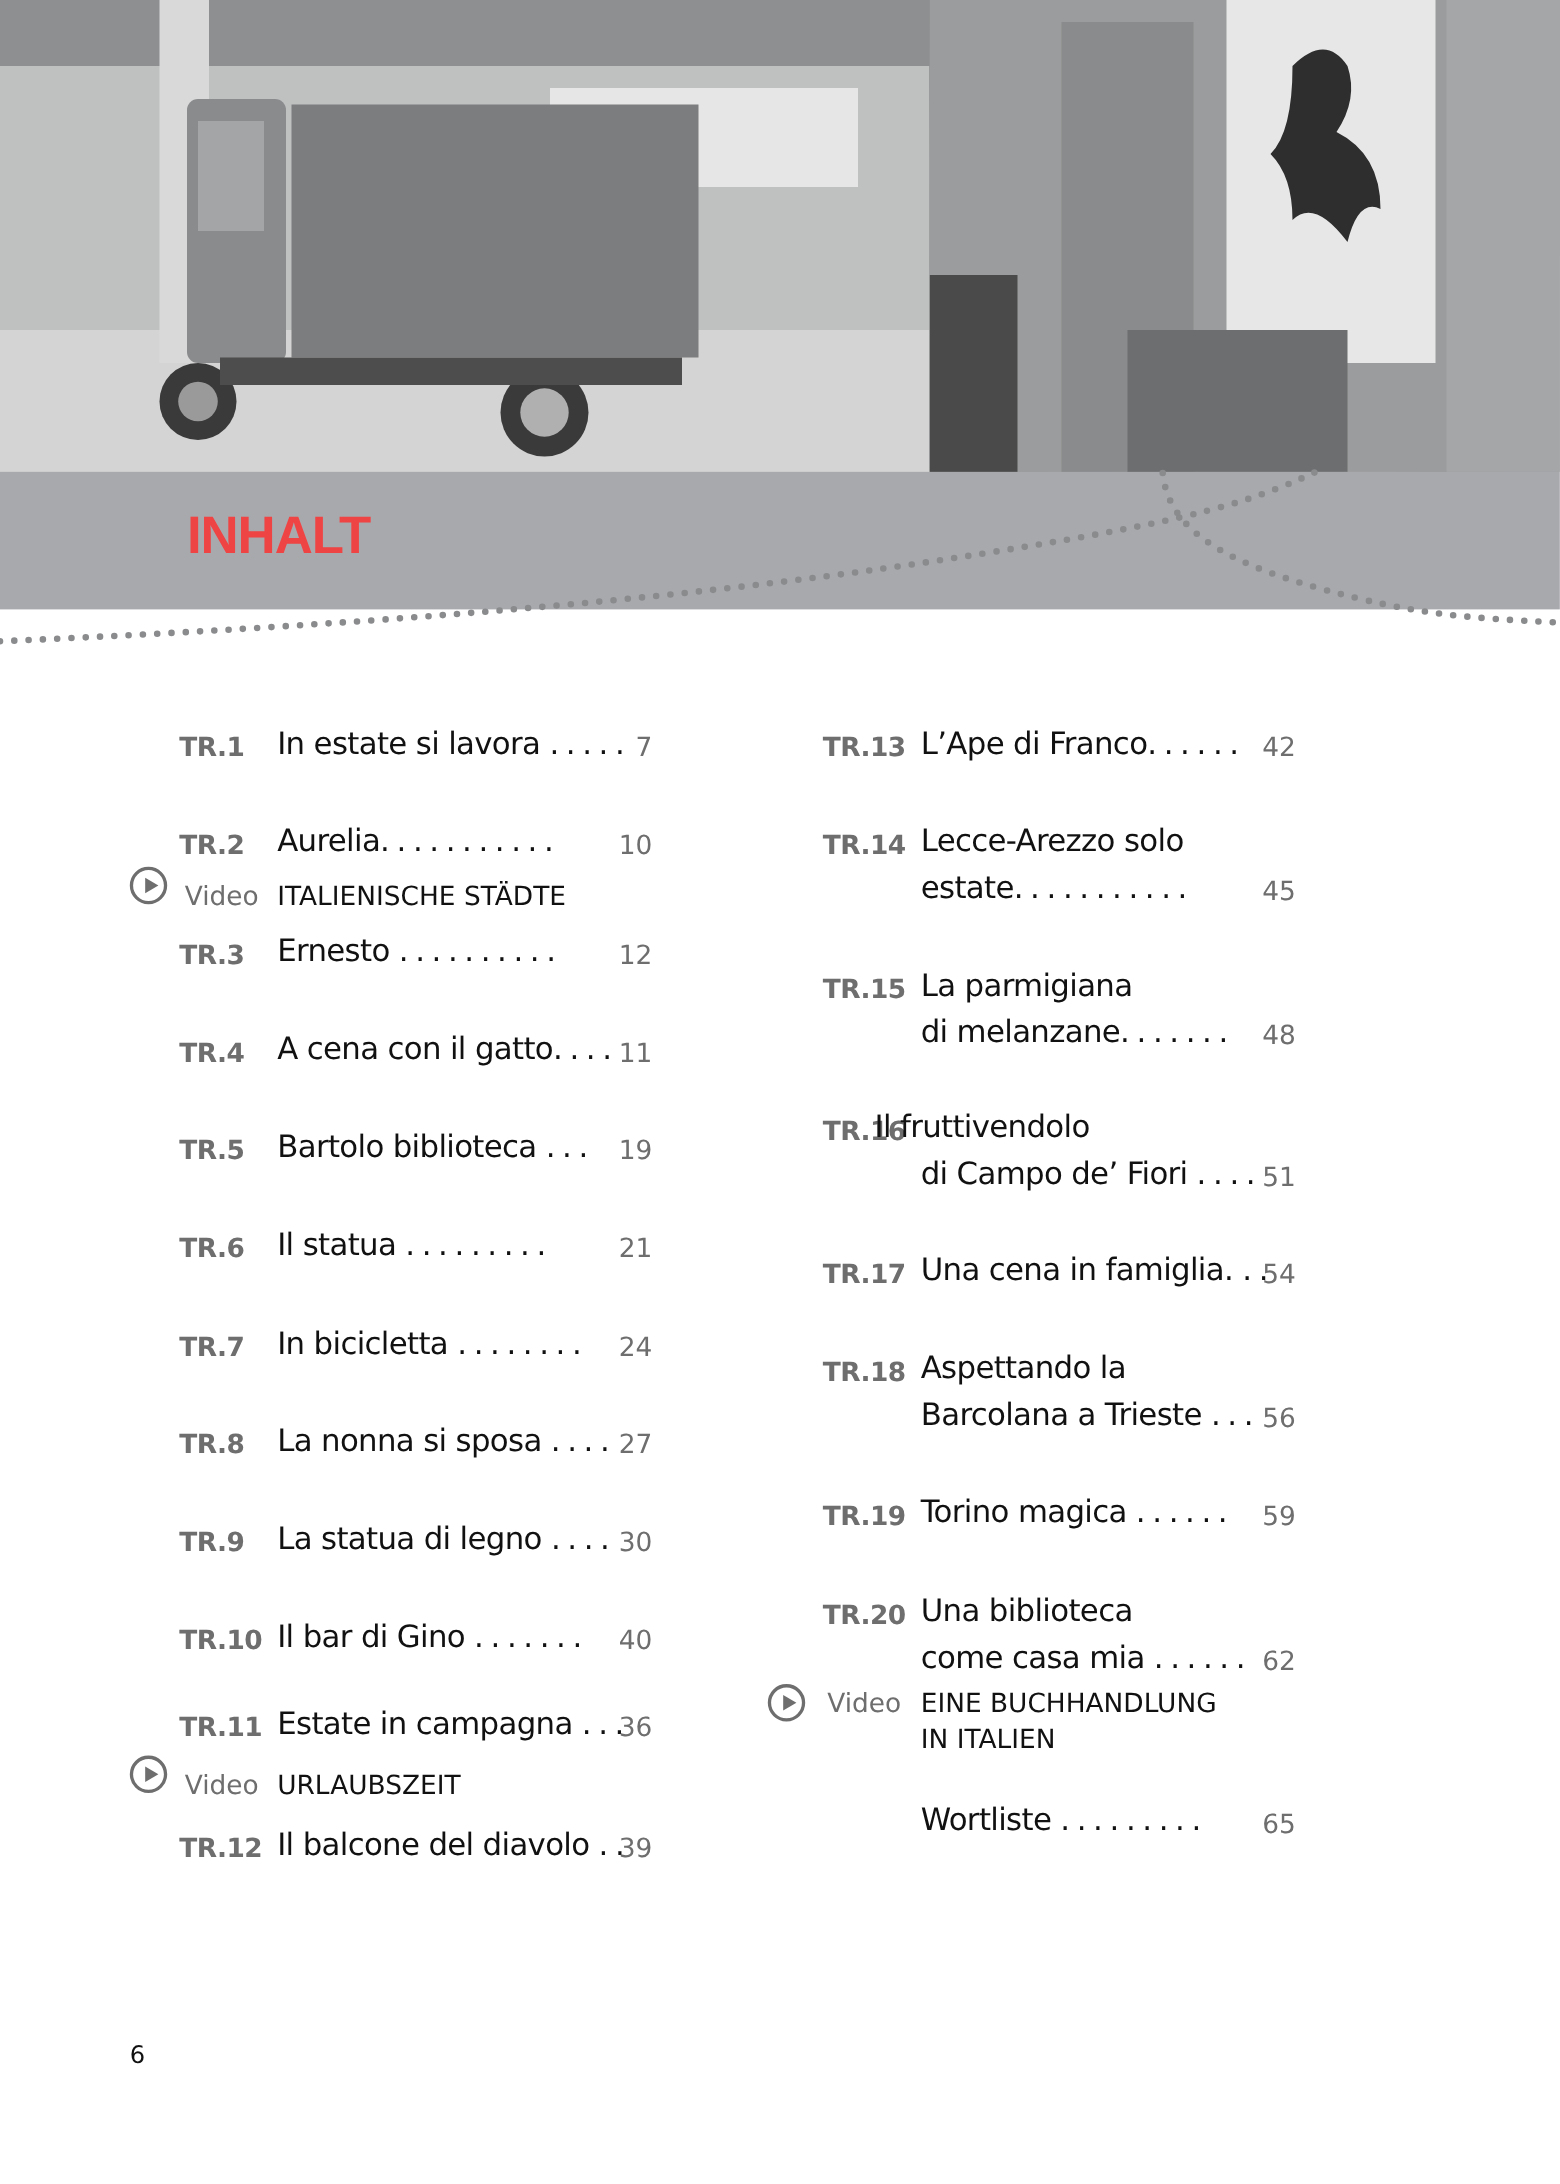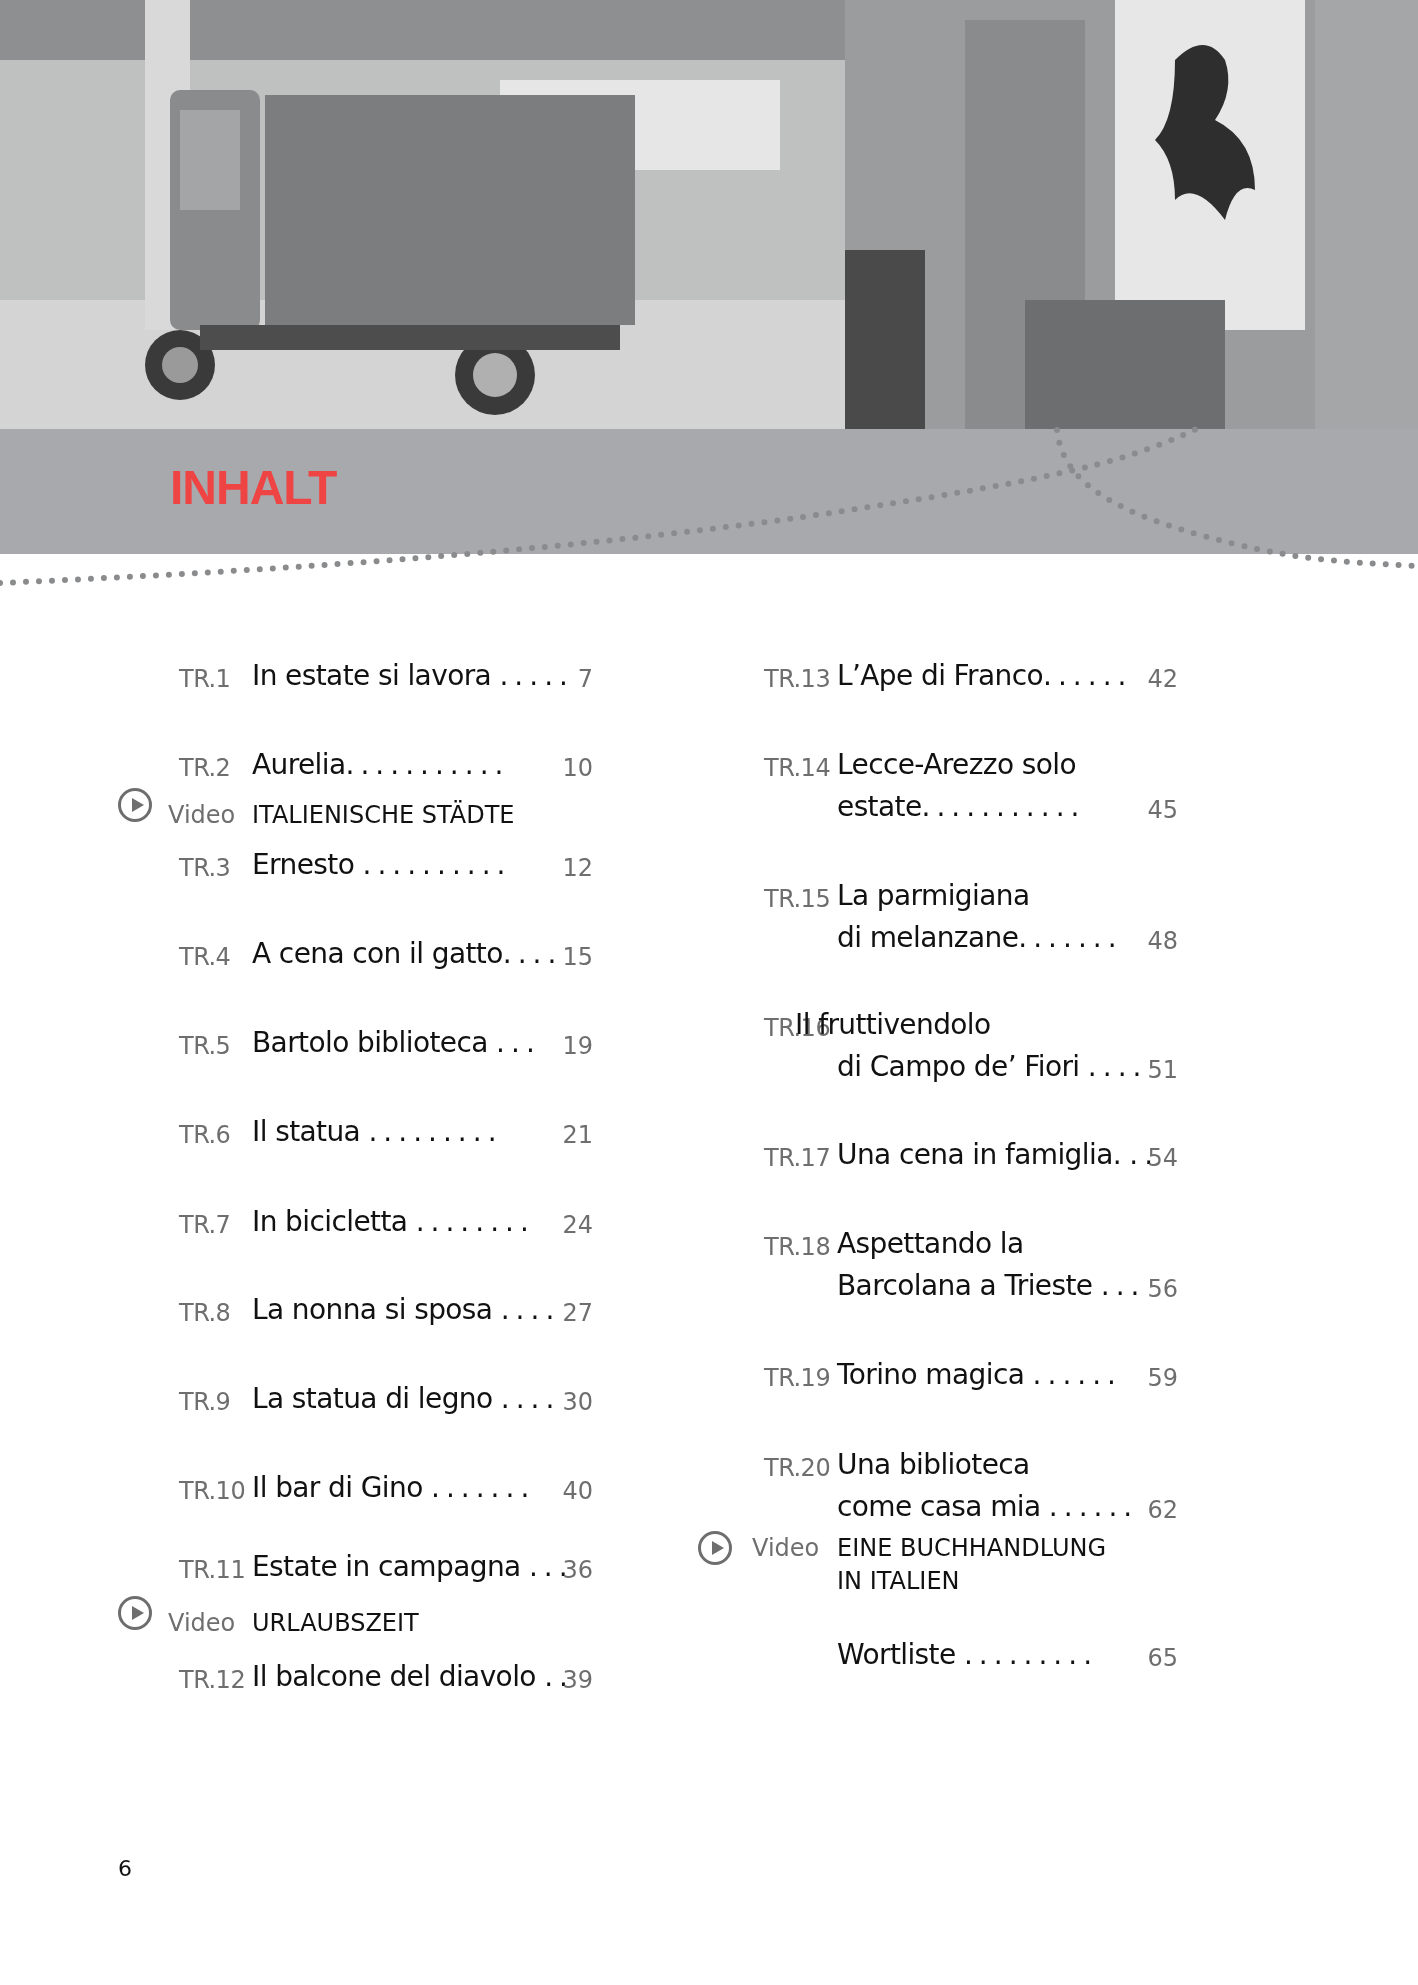--- a/index.html
+++ b/index.html
@@ -5,21 +5,21 @@
   html, body { margin:0; padding:0; }
   body { width:1418px; height:1985px; position:relative; background:#ffffff; overflow:hidden;
          font-family:"Liberation Sans", "DejaVu Sans", sans-serif; }
   .photo { position:absolute; top:0; height:429px; overflow:hidden; }
   .photo-left { left:0; width:845px; background:linear-gradient(180deg,#7d7f80 0%,#9a9b9c 18%,#c9caca 35%,#b3b4b5 55%,#c2c3c3 75%,#bdbebe 100%); }
   .photo-right { left:845px; width:573px; background:linear-gradient(90deg,#6a6b6c 0%,#9e9fa0 25%,#d7d8d8 45%,#c6c7c7 60%,#8b8c8d 80%,#a9aaab 100%); }
   .band { position:absolute; left:0; top:429px; width:1418px; height:125px; background:#a8a9ad; }
   .band-title { position:absolute; left:170px; top:464px; color:#ef4444; font-weight:bold; font-size:48px;
                 letter-spacing:-1px; line-height:48px; font-family:"Liberation Sans", sans-serif; }
   svg.deco { position:absolute; left:0; top:0; }
-  .tr { position:absolute; color:#6e6e6e; font-size:24px; line-height:28px; font-family:"DejaVu Sans", sans-serif; font-weight:400; letter-spacing:-0.5px;margin-left:16px; }
+  .tr { position:absolute; color:#6e6e6e; font-size:24px; line-height:28px; font-family:"DejaVu Sans", sans-serif; font-weight:700; letter-spacing:-0.5px; }
   .ttl { position:absolute; color:#111111; font-size:28px; line-height:28px; font-family:"DejaVu Sans", sans-serif; letter-spacing:-0.6px; white-space:nowrap; }
   .dots { color:#111111; letter-spacing:6px; }
   .pg { position:absolute; color:#6e6e6e; font-size:24px; line-height:28px; text-align:right; font-family:"DejaVu Sans", sans-serif; }
   .vid { position:absolute; color:#6e6e6e; font-size:24px; line-height:28px; font-family:"DejaVu Sans", sans-serif; }
   .vtitle { position:absolute; color:#111111; font-size:24px; line-height:28px; font-family:"DejaVu Sans", sans-serif; letter-spacing:0px; white-space:nowrap; }
   .play { position:absolute; width:34px; height:34px; border:3px solid #6e6e6e; border-radius:50%; box-sizing:border-box; }
   .play:after { content:""; position:absolute; left:11px; top:7px; border-left:12px solid #6e6e6e; border-top:7px solid transparent; border-bottom:7px solid transparent; }
   .pagenum { position:absolute; left:118px; top:1856px; font-size:22px; color:#111; font-family:"DejaVu Sans", sans-serif; }
 </style>
 </head>
@@ -85,21 +85,21 @@
 
 <div>
   <span class="tr" style="left:163px;top:854px">TR.3</span>
   <span class="ttl" style="left:252px;top:851px"><span>Ernesto</span> <span class="dots">..........</span></span>
   <span class="pg" style="left:553px;width:40px;top:854px">12</span>
 </div>
 
 <div>
   <span class="tr" style="left:163px;top:943px">TR.4</span>
   <span class="ttl" style="left:252px;top:940px"><span>A cena con il gatto</span><span class="dots">....</span></span>
-  <span class="pg" style="left:553px;width:40px;top:943px">15</span>
+  <span class="pg" style="left:553px;width:40px;top:943px">11</span>
 </div>
 
 <div>
   <span class="tr" style="left:163px;top:1032px">TR.5</span>
   <span class="ttl" style="left:252px;top:1029px"><span>Bartolo biblioteca</span> <span class="dots">...</span></span>
   <span class="pg" style="left:553px;width:40px;top:1032px">19</span>
 </div>
 
 <div>
   <span class="tr" style="left:163px;top:1121px">TR.6</span>

